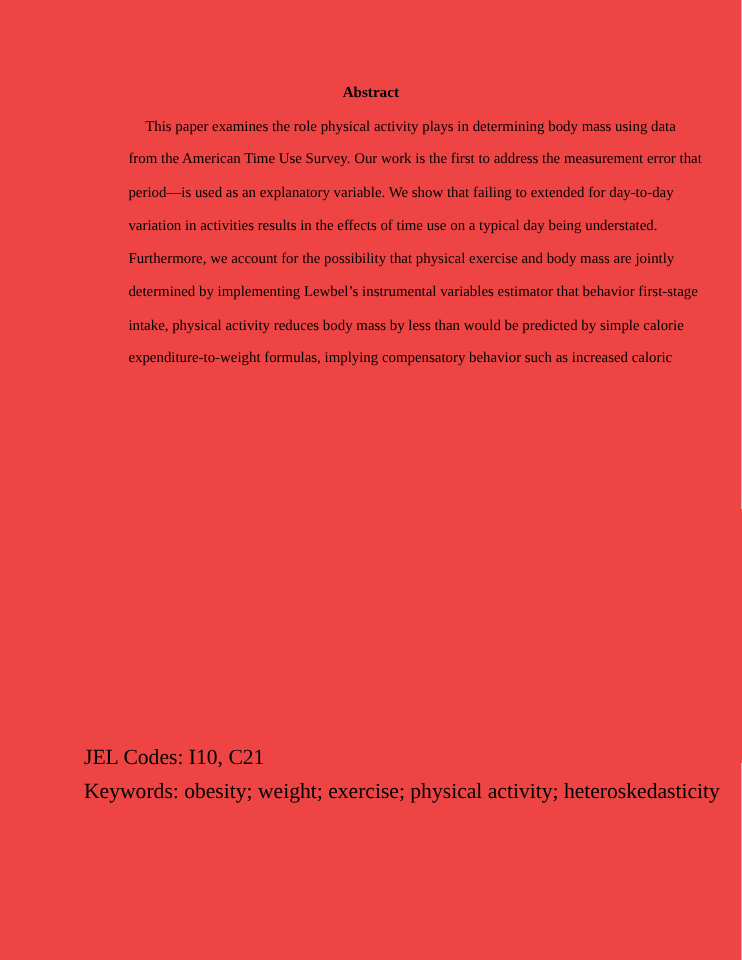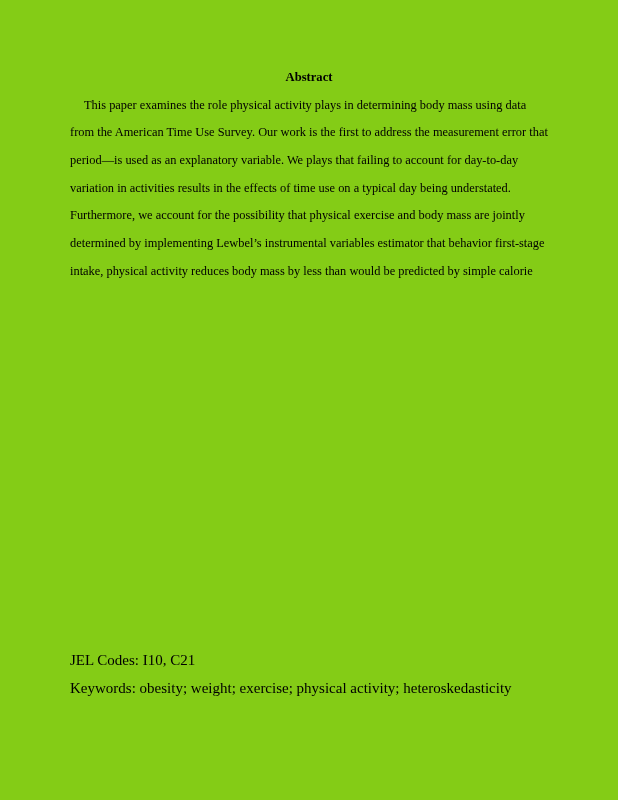--- a/index.html
+++ b/index.html
@@ -4,69 +4,71 @@
 <style>
   html, body {
     margin: 0;
     padding: 0;
     background: #ffffff;
   }
   .page {
     position: relative;
     width: 618px;
     height: 800px;
-    background: #84cc16;
+    background: #ef4444;
     overflow: hidden;
     font-family: "Liberation Serif", "DejaVu Serif", serif;
     color: #000000;
   }
   .content {
     position: absolute;
     left: 70px;
     top: 64px;
     width: 478px;
     font-size: 12.4px;
     line-height: 27.65px;
   }
   .doc-title {
     text-align: center;
     font-weight: bold;
     font-size: 12.6px;
     margin: 0;
   }
   .line {
     white-space: nowrap;
+    margin-left: 37px;
   }
   .line.first {
     text-indent: 14px;
   }
   .footer-block {
     position: absolute;
     left: 70px;
-    top: 647px;
+    top: 618px;
     width: 478px;
-    font-size: 15px;
+    font-size: 18px;
     line-height: 27.7px;
   }
   .footer-line {
     white-space: nowrap;
   }
 </style>
 </head>
 <body>
 
 <div class="page">
   <div class="content">
     <h2 class="doc-title">Abstract</h2>
     <div class="line first">This paper examines the role physical activity plays in determining body mass using data</div>
     <div class="line">from the American Time Use Survey. Our work is the first to address the measurement error that</div>
-    <div class="line">period—is used as an explanatory variable. We plays that failing to account for day-to-day</div>
+    <div class="line">period—is used as an explanatory variable. We show that failing to extended for day-to-day</div>
     <div class="line">variation in activities results in the effects of time use on a typical day being understated.</div>
     <div class="line">Furthermore, we account for the possibility that physical exercise and body mass are jointly</div>
     <div class="line">determined by implementing Lewbel’s instrumental variables estimator that behavior first-stage</div>
     <div class="line">intake, physical activity reduces body mass by less than would be predicted by simple calorie</div>
+    <div class="line">expenditure-to-weight formulas, implying compensatory behavior such as increased caloric</div>
   </div>
 
   <div class="footer-block">
     <div class="footer-line">JEL Codes: I10, C21</div>
     <div class="footer-line">Keywords: obesity; weight; exercise; physical activity; heteroskedasticity</div>
   </div>
 </div>
 
 </body></html>

